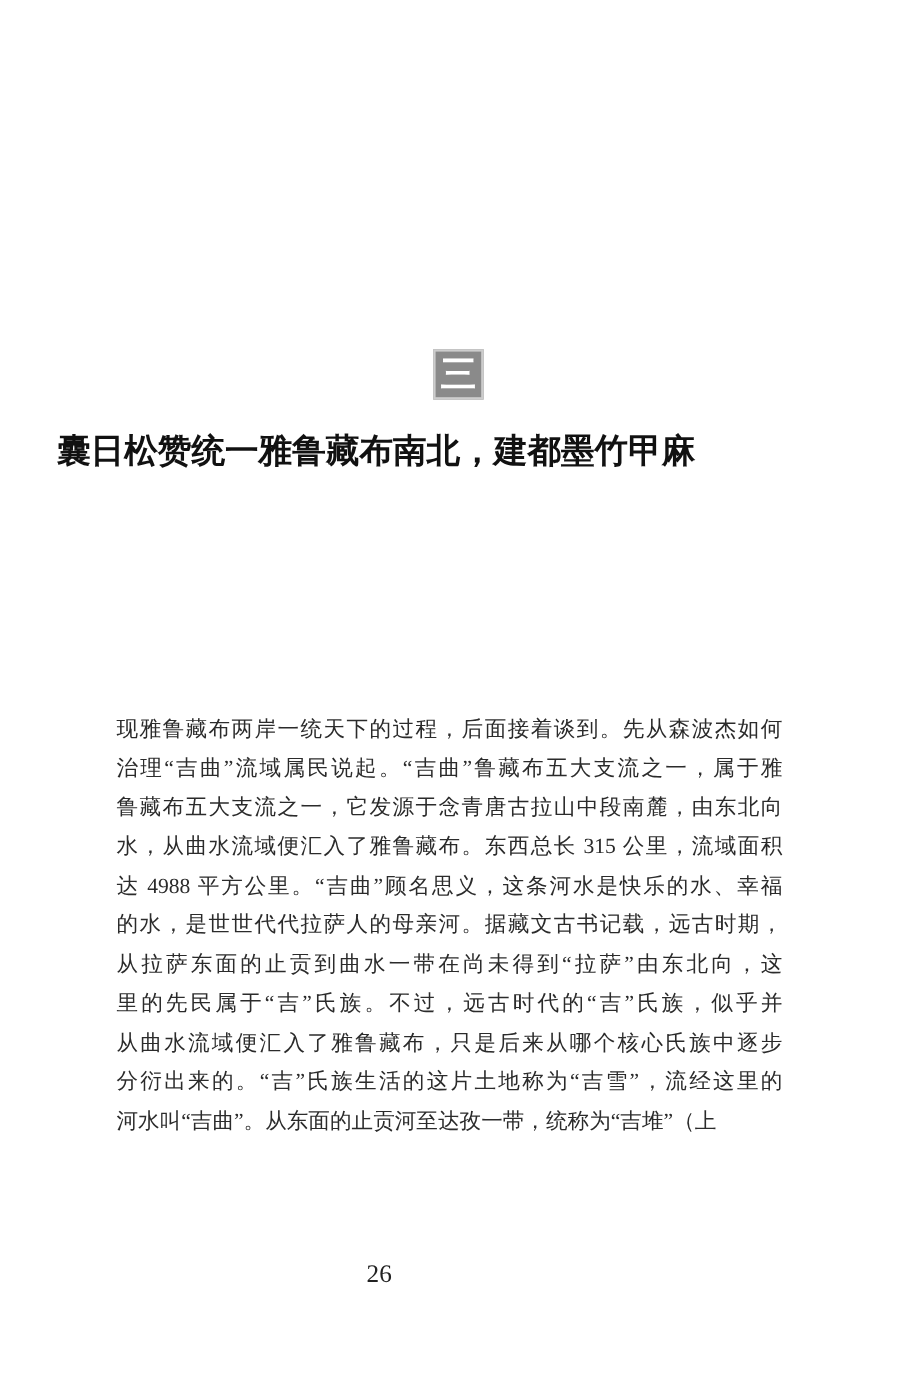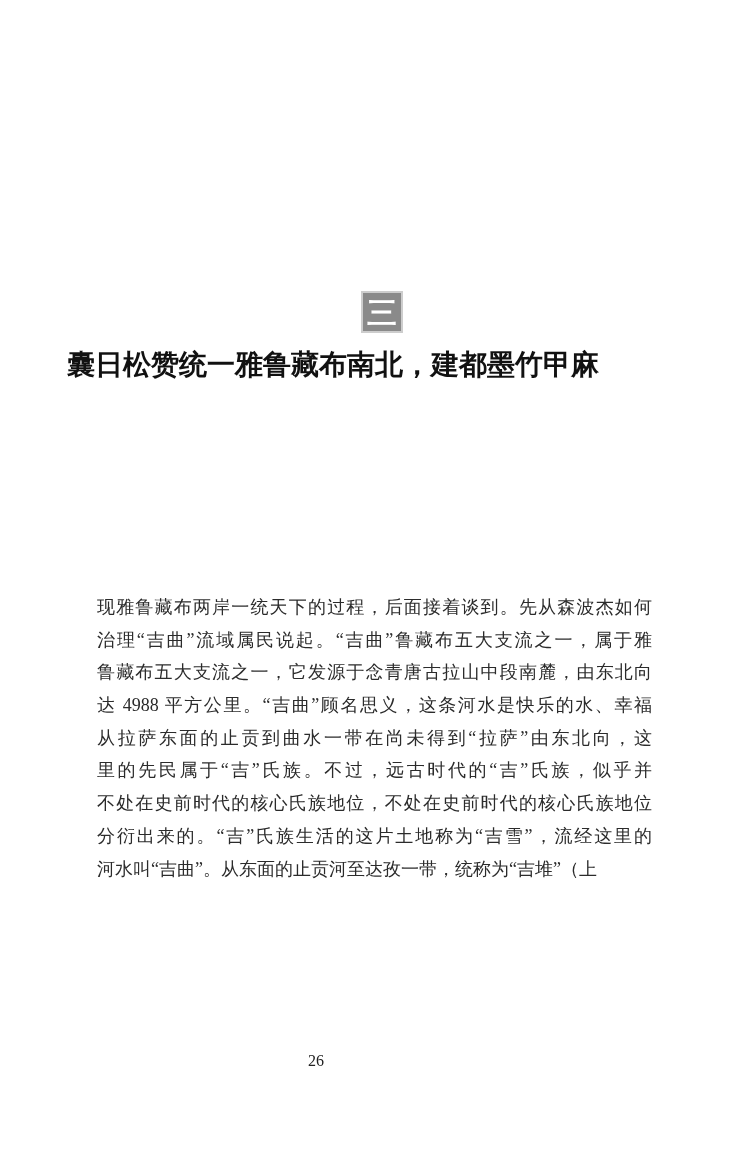--- a/index.html
+++ b/index.html
@@ -34,22 +34,22 @@
     font-size: 30px;
     font-weight: bold;
     line-height: 1;
     padding-top: 1px;
   }
   .chapter-title {
     position: absolute;
     top: 341px;
     left: 0;
     width: 595px;
-    margin: 4px;
-    text-align: right;
+    margin: 16px;
+    text-align: center;
     font-size: 28px;
     font-weight: bold;
     color: #111111;
     letter-spacing: 0px;
     line-height: 40px;
   }
   .body-block {
     position: absolute;
     top: 591px;
     left: 97px;
@@ -66,43 +66,45 @@
     overflow: visible;
   }
   .body-line.first { text-indent: 2em; }
   .body-line.last  { text-align-last: left; }
   .page-number {
     position: absolute;
     top: 1046px;
     left: 0;
     width: 632px;
     text-align: center;
-    font-size: 16px;
+    font-size: 21px;
     color: #222222;
     line-height: 30px;
   }
 </style>
 </head>
 <body style="background: rgb(255, 255, 255);">
 
 <div class="page">
 
   <div class="chapter-box" style="background: rgb(138, 138, 138); border-color: rgb(205, 205, 205);">
     <span class="num" style="color: rgb(255, 255, 255);">三</span>
   </div>
 
   <h1 class="chapter-title">囊日松赞统一雅鲁藏布南北，建都墨竹甲麻</h1>
 
   <div class="body-block" style="color: rgb(43, 43, 43);">
     <div class="body-line">现雅鲁藏布两岸一统天下的过程，后面接着谈到。先从森波杰如何</div>
     <div class="body-line">治理“吉曲”流域属民说起。“吉曲”鲁藏布五大支流之一，属于雅</div>
     <div class="body-line">鲁藏布五大支流之一，它发源于念青唐古拉山中段南麓，由东北向</div>
+    <div class="body-line">水，从曲水流域便汇入了雅鲁藏布。东西总长 315 公里，流域面积</div>
     <div class="body-line">达 4988 平方公里。“吉曲”顾名思义，这条河水是快乐的水、幸福</div>
+    <div class="body-line">的水，是世世代代拉萨人的母亲河。据藏文古书记载，远古时期，</div>
     <div class="body-line">从拉萨东面的止贡到曲水一带在尚未得到“拉萨”由东北向，这</div>
     <div class="body-line">里的先民属于“吉”氏族。不过，远古时代的“吉”氏族，似乎并</div>
-    <div class="body-line">不处在史前时代的核心氏族地位，不处在史前时代的核心氏族地位</div>
+    <div class="body-line">从曲水流域便汇入了雅鲁藏布，只是后来从哪个核心氏族中逐步</div>
     <div class="body-line">分衍出来的。“吉”氏族生活的这片土地称为“吉雪”，流经这里的</div>
     <div class="body-line last">河水叫“吉曲”。从东面的止贡河至达孜一带，统称为“吉堆”（上</div>
   </div>
 
   <div class="page-number">26</div>
 
 </div>
 
 </body></html>

